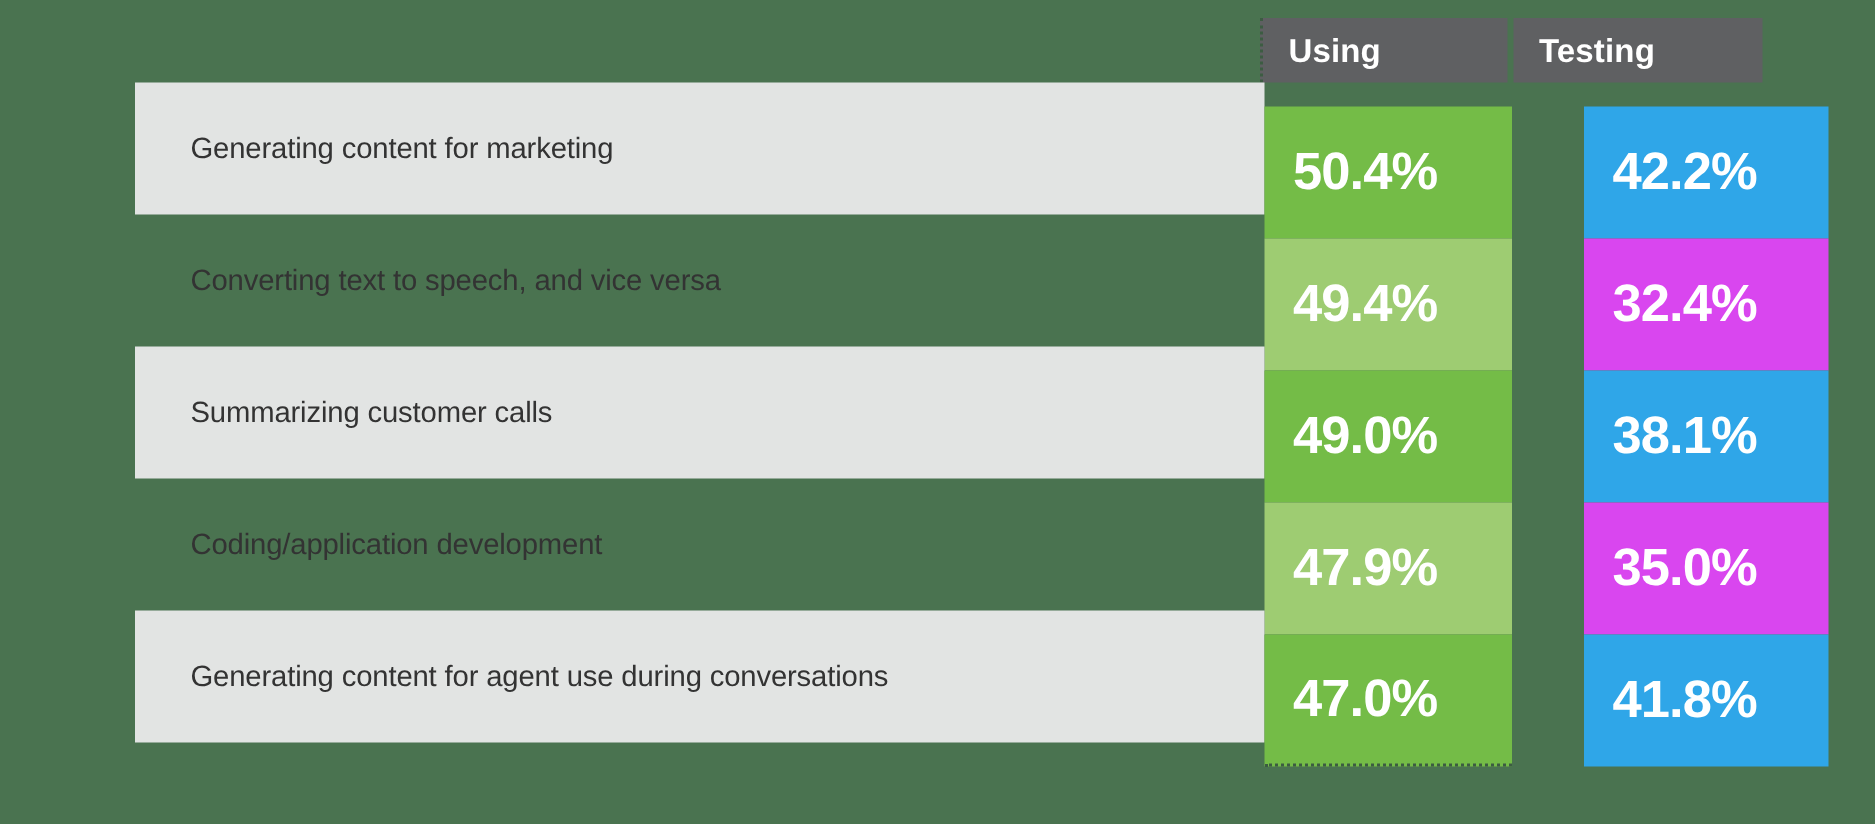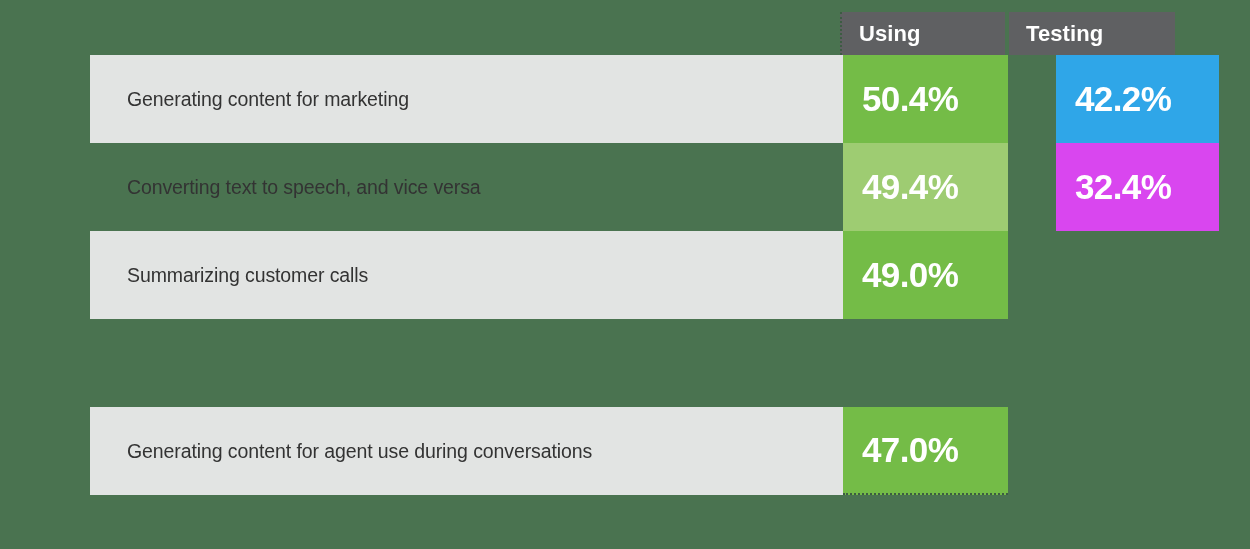--- a/index.html
+++ b/index.html
@@ -74,21 +74,21 @@
   }
   .row.shaded .row-label {
     background: #e2e4e3;
   }
   .row.plain .row-label {
     background: transparent;
   }
 
   .cell {
     position: absolute;
-    top: 0;
+    top: 16px;
     height: 88px;
     display: flex;
     align-items: center;
     padding-left: 19px;
     box-sizing: border-box;
     color: #ffffff;
     font-size: 35px;
     font-weight: bold;
     letter-spacing: -0.6px;
   }
@@ -123,21 +123,28 @@
 
   <div class="row plain" style="top:143px;">
     <div class="row-label">Converting text to speech, and vice versa</div>
     <div class="cell using tone-green-light">49.4%</div>
     <div class="cell testing tone-blue-light">32.4%</div>
   </div>
 
   <div class="row shaded" style="top:231px;">
     <div class="row-label">Summarizing customer calls</div>
     <div class="cell using tone-green-dark">49.0%</div>
+    <div class="cell testing tone-blue-dark">38.1%</div>
   </div>
 
+  <div class="row plain" style="top:319px;">
+    <div class="row-label">Coding/application development</div>
+    <div class="cell using tone-green-light">47.9%</div>
+    <div class="cell testing tone-blue-light">35.0%</div>
+  </div>
 
   <div class="row shaded last" style="top:407px;">
     <div class="row-label">Generating content for agent use during conversations</div>
     <div class="cell using tone-green-dark">47.0%</div>
+    <div class="cell testing tone-blue-dark">41.8%</div>
   </div>
 
 </div>
 
 </body></html>

